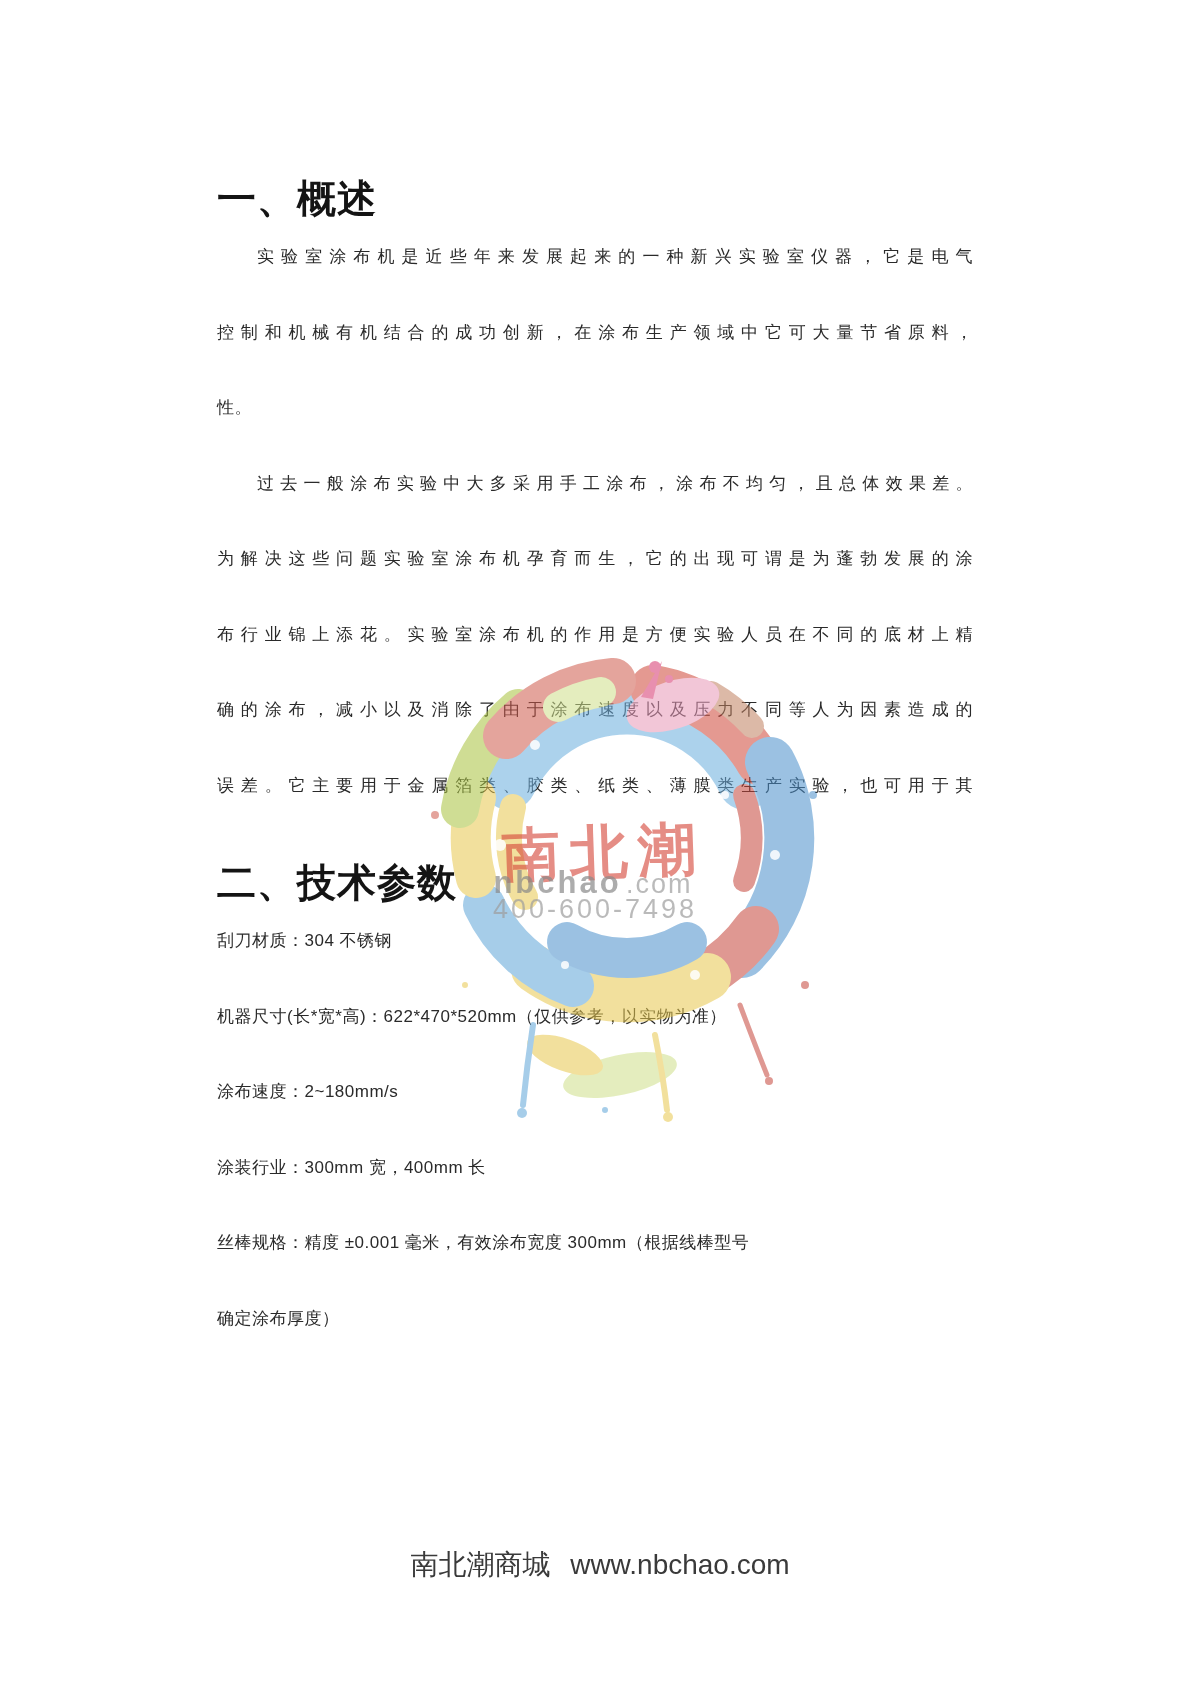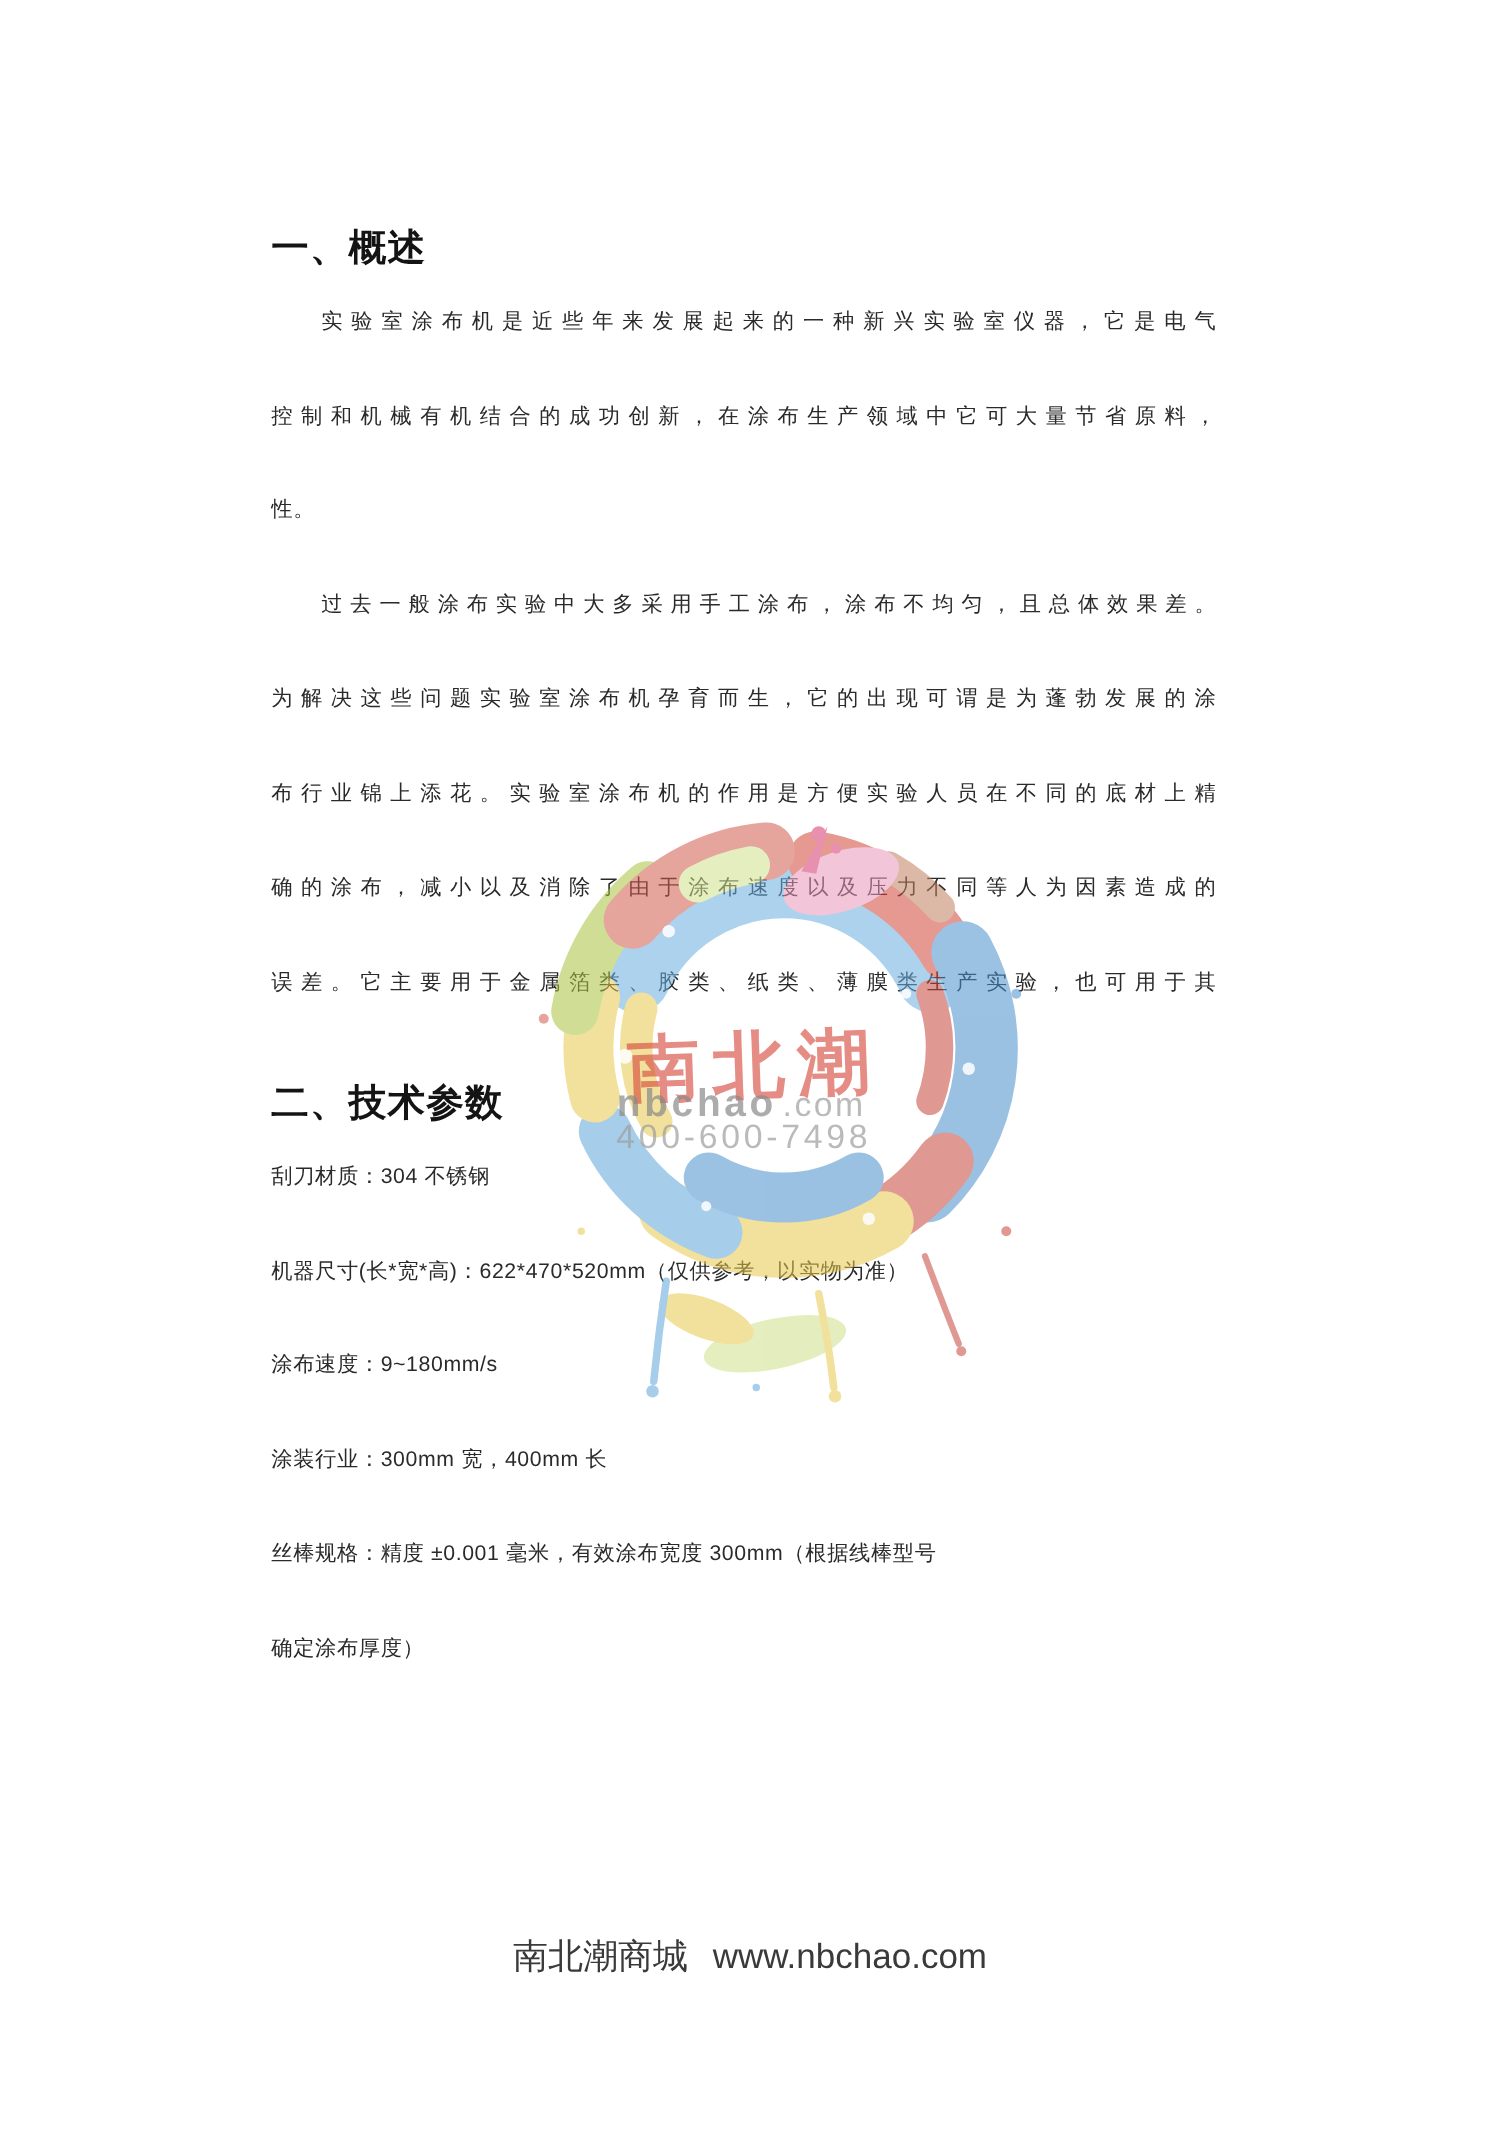--- a/index.html
+++ b/index.html
@@ -1,21 +1,21 @@
 <!DOCTYPE html>
 <html><head>
 <meta charset="utf-8">
 <style>
   html,body{margin:0;padding:0;background:#ffffff;}
   .page{
     position:relative;width:1200px;height:1704px;background:#ffffff;overflow:hidden;
     font-family:"Liberation Sans","DejaVu Sans",sans-serif;
   }
   .content{position:absolute;left:217px;top:179px;width:756px;z-index:1;color:#2a2a2a;}
-  .heading{margin:0;font-size:30px;line-height:40px;font-weight:bold;color:#141414;letter-spacing:1px;}
+  .heading{margin:0;font-size:39px;line-height:40px;font-weight:bold;color:#141414;letter-spacing:1px;}
   .h2gap{margin-top:40px;}
   .line{
     font-size:17px;height:75.5px;line-height:75.5px;
     text-align:justify;text-align-last:justify;letter-spacing:0.5px;white-space:nowrap;
   }
   .line.indent{text-indent:40px;}
   .line.short{text-align:left;text-align-last:left;}
   .line.spec{text-align:left;text-align-last:left;}
   .watermark{position:absolute;left:415px;top:655px;width:420px;height:475px;z-index:2;pointer-events:none;user-select:none;}
   .footer{
@@ -39,21 +39,21 @@
     <div class="line indent">过去一般涂布实验中大多采用手工涂布，涂布不均匀，且总体效果差。</div>
     <div class="line">为解决这些问题实验室涂布机孕育而生，它的出现可谓是为蓬勃发展的涂</div>
     <div class="line">布行业锦上添花。实验室涂布机的作用是方便实验人员在不同的底材上精</div>
     <div class="line">确的涂布，减小以及消除了由于涂布速度以及压力不同等人为因素造成的</div>
     <div class="line">误差。它主要用于金属箔类、胶类、纸类、薄膜类生产实验，也可用于其</div>
 
     <h2 class="heading h2gap">二、技术参数</h2>
 
     <div class="line spec">刮刀材质：304 不锈钢</div>
     <div class="line spec">机器尺寸(长*宽*高)：622*470*520mm（仅供参考，以实物为准）</div>
-    <div class="line spec">涂布速度：9~180mm/s</div>
+    <div class="line spec">涂布速度：2~180mm/s</div>
     <div class="line spec">涂装行业：300mm 宽，400mm 长</div>
     <div class="line spec">丝棒规格：精度 ±0.001 毫米，有效涂布宽度 300mm（根据线棒型号</div>
     <div class="line spec">确定涂布厚度）</div>
   </div>
 
   <div class="watermark">
     <svg width="420" height="475" viewBox="0 0 420 475" xmlns="http://www.w3.org/2000/svg">
 
       <g opacity="0.55" fill="none" stroke-linecap="round">
 

